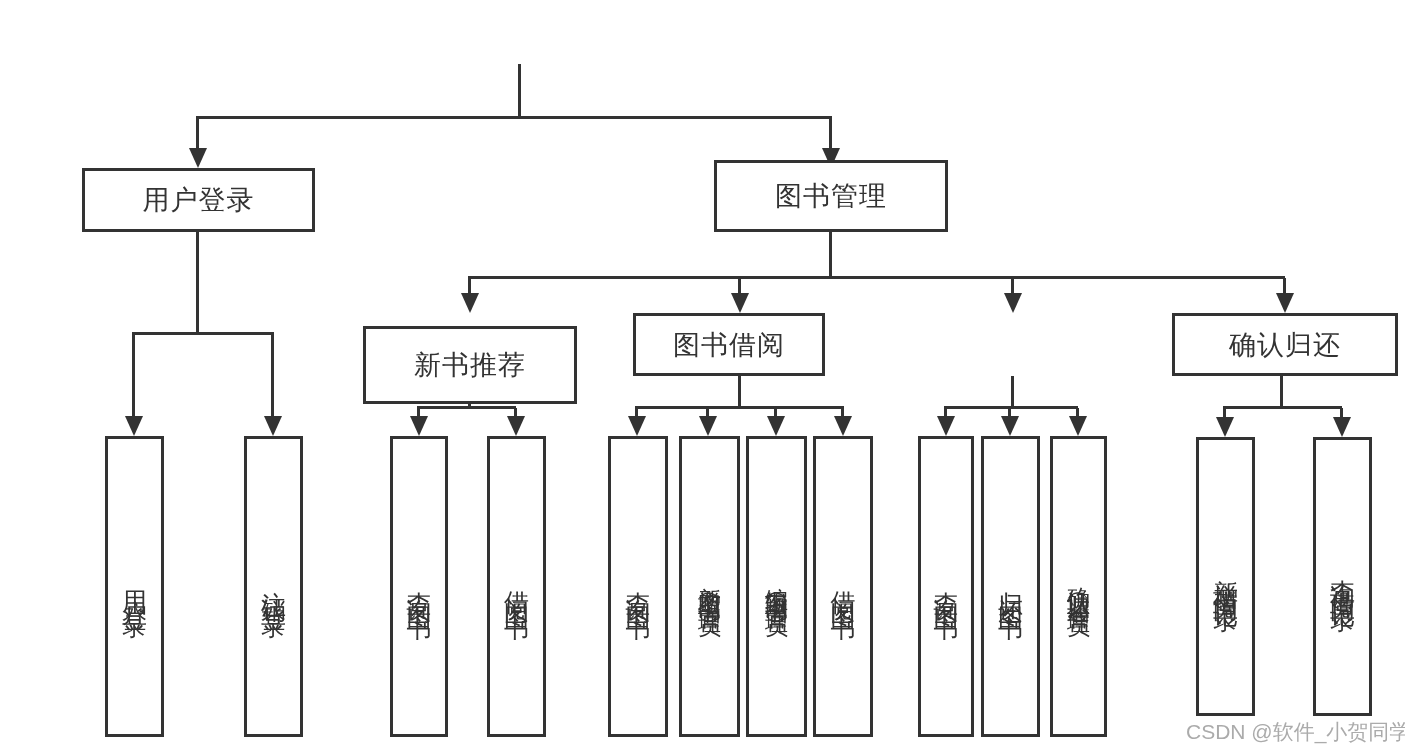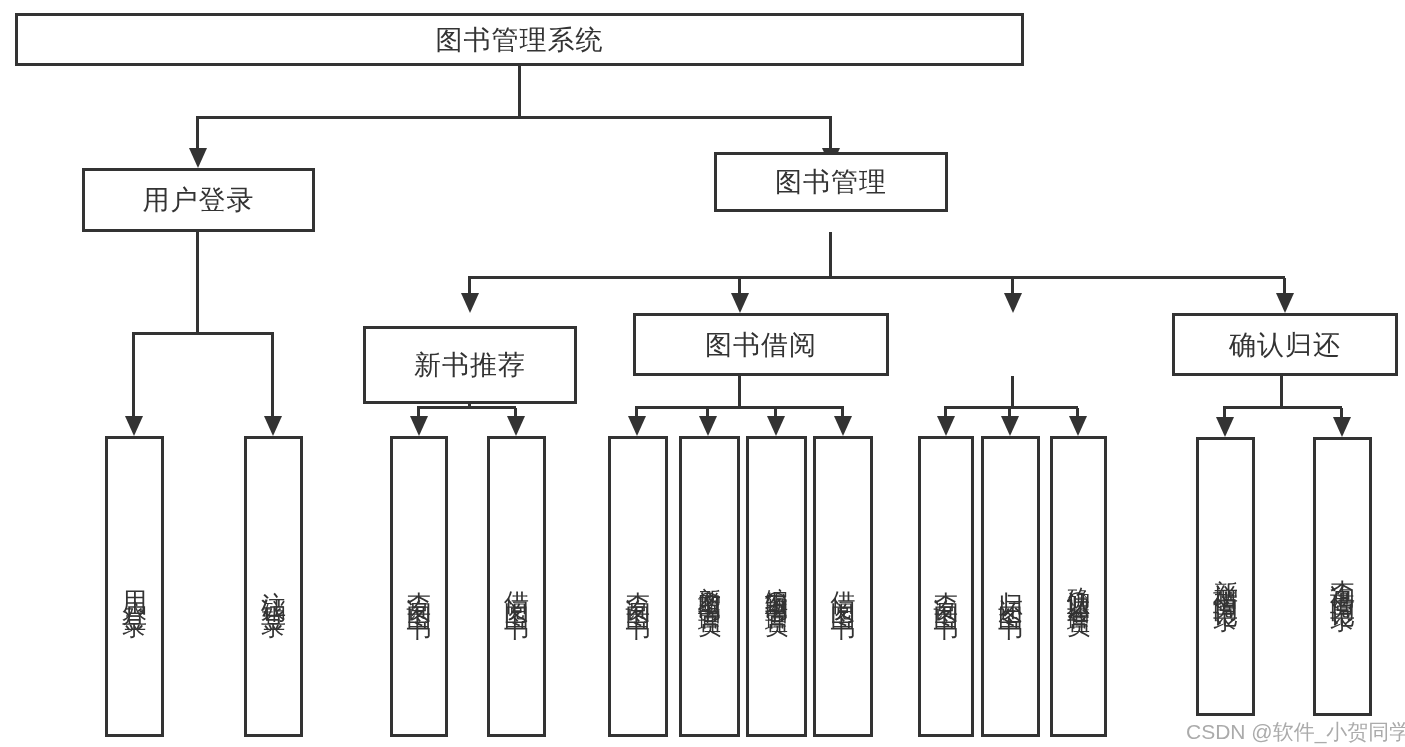--- a/index.html
+++ b/index.html
@@ -137,35 +137,32 @@
   <div class="ln-v" style="left:1076px;top:408px;height:10px"></div>
   <div class="arr" style="left:1069px;top:416px"></div>
 
   <div class="ln-v" style="left:1280px;top:376px;height:32px"></div>
   <div class="ln-h" style="left:1223px;top:406px;width:119px"></div>
   <div class="ln-v" style="left:1223px;top:408px;height:11px"></div>
   <div class="arr" style="left:1216px;top:417px"></div>
   <div class="ln-v" style="left:1340px;top:408px;height:11px"></div>
   <div class="arr" style="left:1333px;top:417px"></div>
 
-  <div class="hbox" style="left:15px;top:13px;width:1009px;height:53px">
-    <span>图书管理系统</span>
-  </div>
 
   <div class="hbox" style="left:82px;top:168px;width:233px;height:64px">
     <span>用户登录</span>
   </div>
-  <div class="hbox" style="left:714px;top:152px;width:234px;height:60px">
+  <div class="hbox" style="left:714px;top:160px;width:234px;height:72px">
     <span>图书管理</span>
   </div>
 
   <div class="hbox" style="left:363px;top:326px;width:214px;height:78px">
     <span>新书推荐</span>
   </div>
-  <div class="hbox" style="left:633px;top:313px;width:256px;height:63px">
+  <div class="hbox" style="left:633px;top:313px;width:192px;height:63px">
     <span>图书借阅</span>
   </div>
   <div class="hbox" style="left:1172px;top:313px;width:226px;height:63px">
     <span>确认归还</span>
   </div>
 
   <div class="vbox" style="left:105px;top:436px;width:59px;height:301px">
     <span class="vtext">用户登录</span>
   </div>
   <div class="vbox" style="left:244px;top:436px;width:59px;height:301px">

